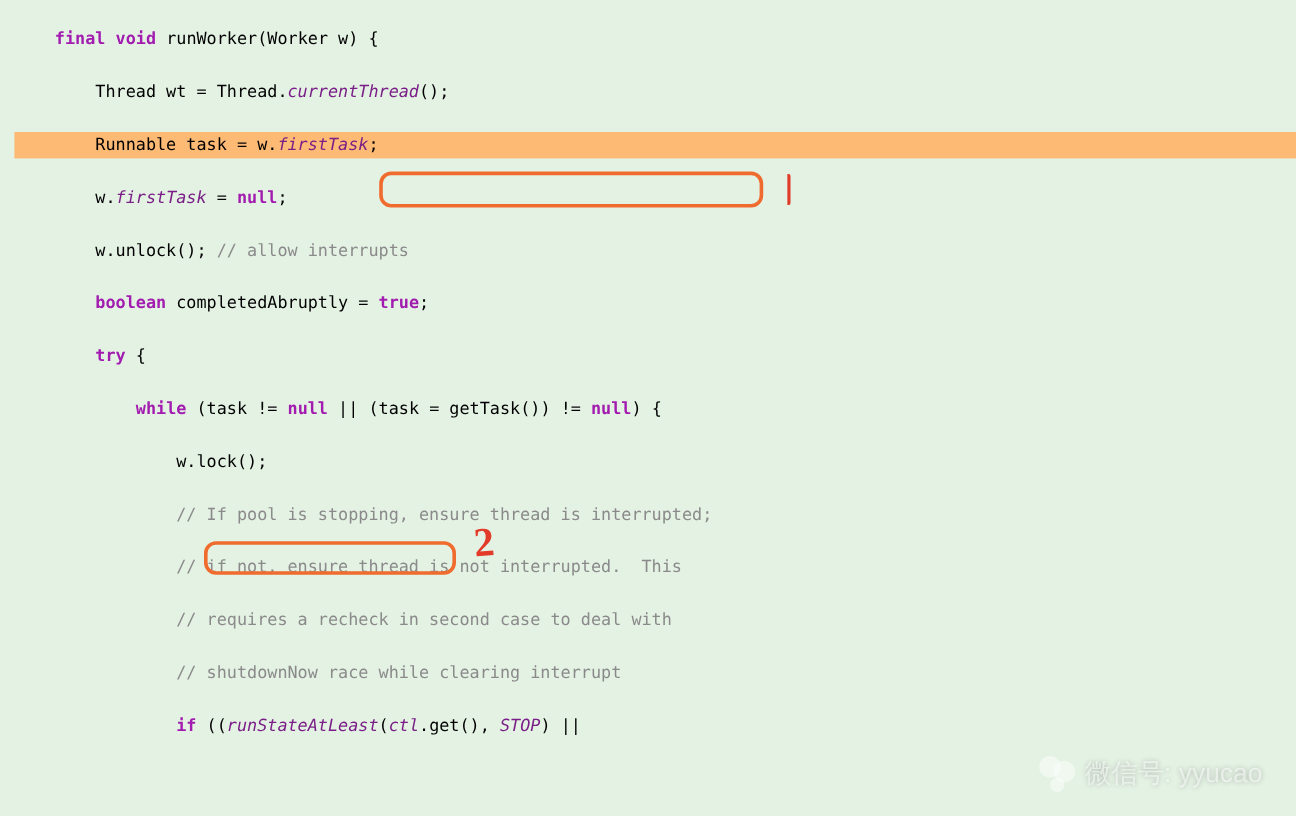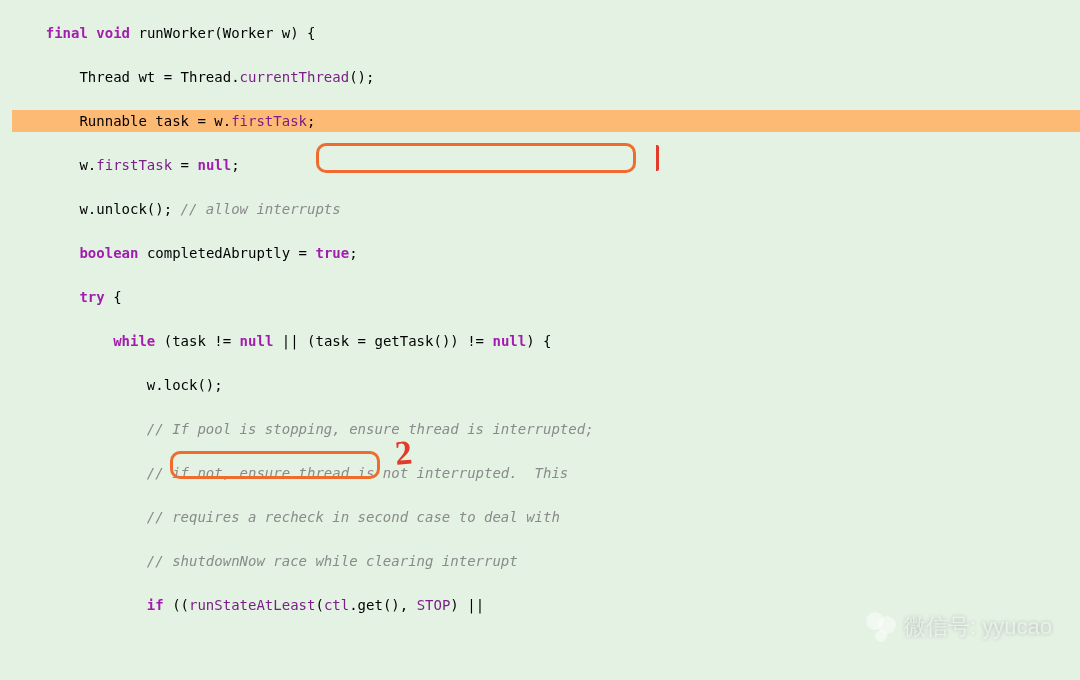--- a/index.html
+++ b/index.html
@@ -15,22 +15,22 @@
   position: relative;
 }
 .code {
   padding: 0 0 0 12px;
   white-space: pre;
   position: relative;
 }
 .line { min-height: 22px; }
 .line.hl { background: #fdba74; }
 .k { font-weight: bold; color: #a21caf; }
-.fi { color: #7a1f87; }
-.cm { color: #8a8a8a; font-style: italic; }
+.fi { color: #7a1f87; font-style: italic; }
+.cm { color: #8a8a8a; }
 .annot1 {
   position: absolute;
   border: 3px solid #ef6b2e;
   border-radius: 10px;
   pointer-events: none;
 }
 .mark1 {
   position: absolute;
   width: 14px; height: 26px;
   border-right: 3px solid #e23b2a;
@@ -42,21 +42,21 @@
   font-family: "Comic Sans MS", cursive;
   font-size: 34px;
   font-weight: bold;
   color: #e23b2a;
   transform: rotate(-5deg);
   pointer-events: none;
 }
 .watermark {
   position: absolute;
   right: 28px;
-  bottom: 38px;
+  bottom: 20px;
   color: rgba(255,255,255,0.55);
   font-family: "Helvetica Neue", Arial, sans-serif;
   font-size: 22px;
   display: flex;
   align-items: center;
   gap: 8px;
   text-shadow: 0 0 4px rgba(0,0,0,0.25);
   justify-content: flex-end;
 }
 .watermark .ico {

